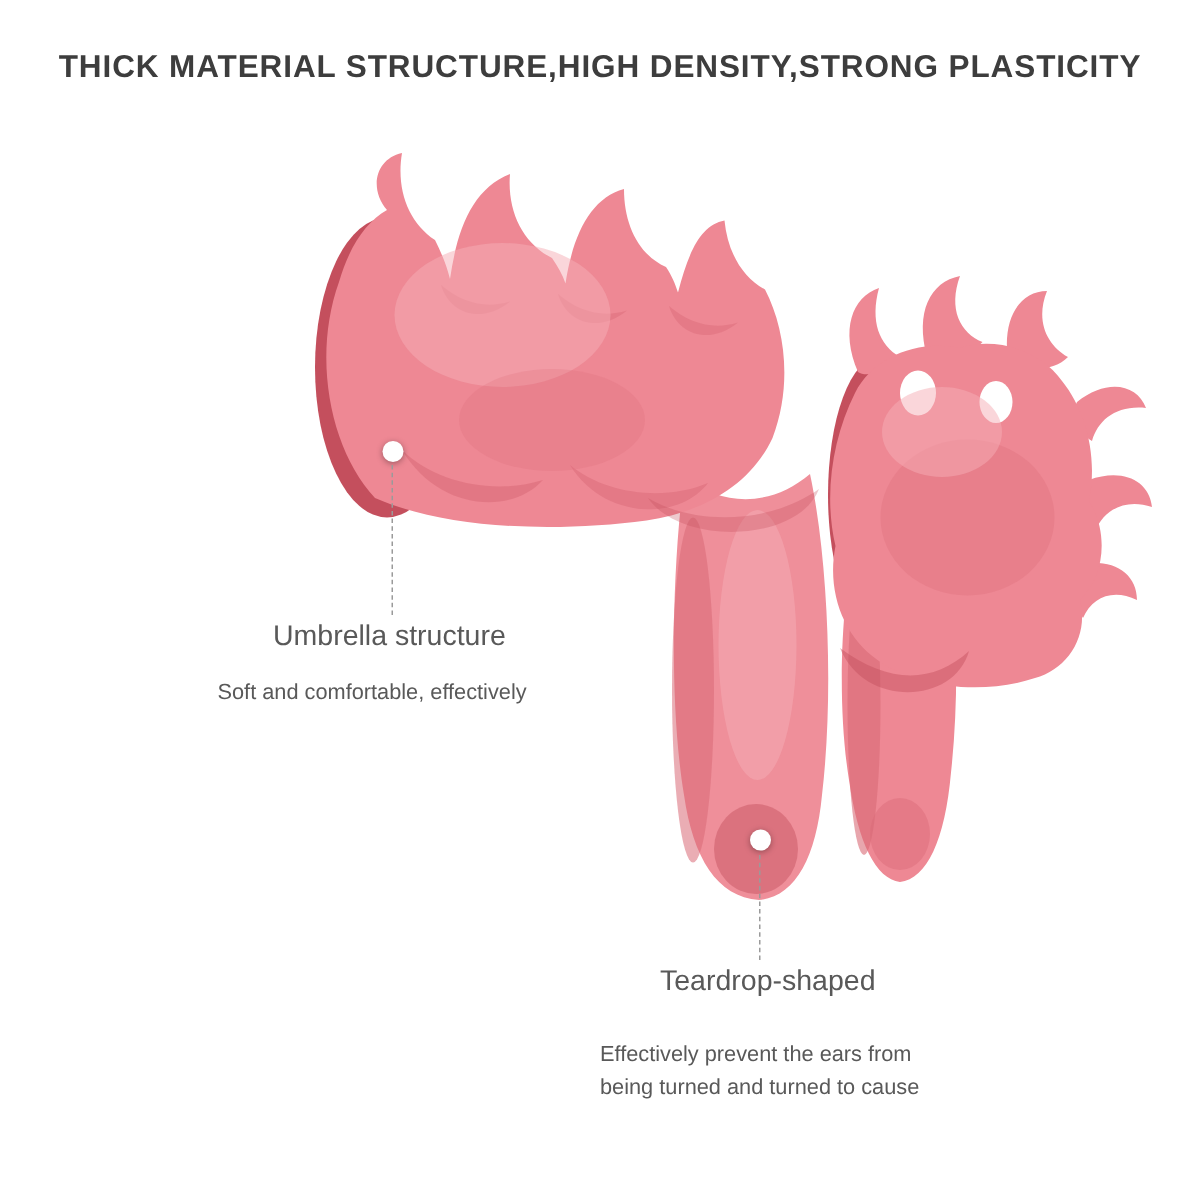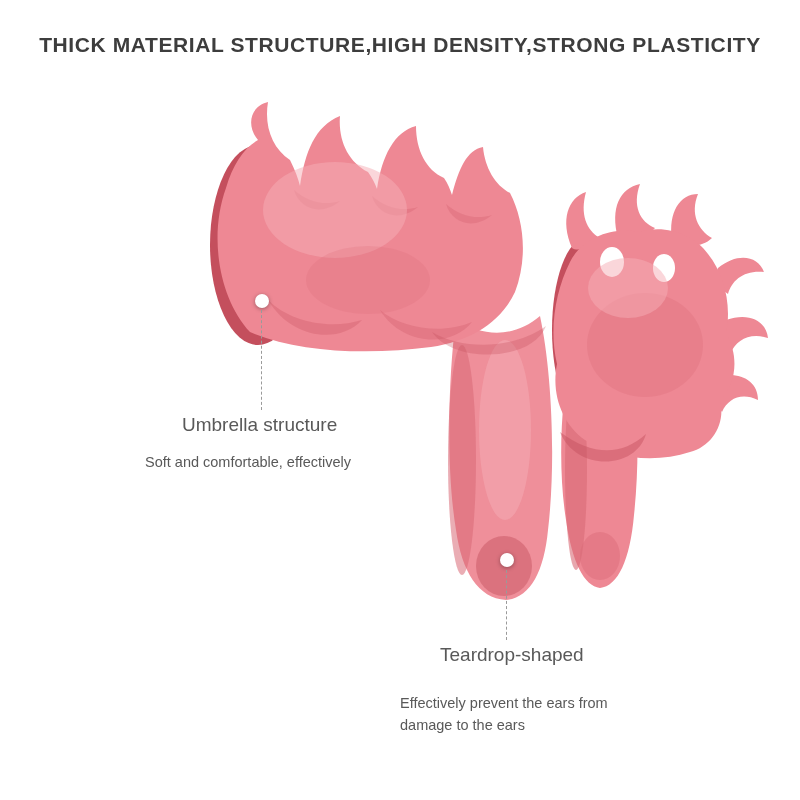--- a/index.html
+++ b/index.html
@@ -91,16 +91,16 @@
   <div class="callout-label label-1">Umbrella structure</div>
   <div class="callout-desc desc-1">
     <div>Soft and comfortable, effectively</div>
   </div>
 
   <div class="dot dot-2"></div>
   <div class="dash dash-2"></div>
   <div class="callout-label label-2">Teardrop-shaped</div>
   <div class="callout-desc desc-2">
     <div>Effectively prevent the ears from</div>
-    <div>damage to the ears</div>
+    <div>being turned and turned to cause</div>
   </div>
 
 </div>
 
 </body></html>

